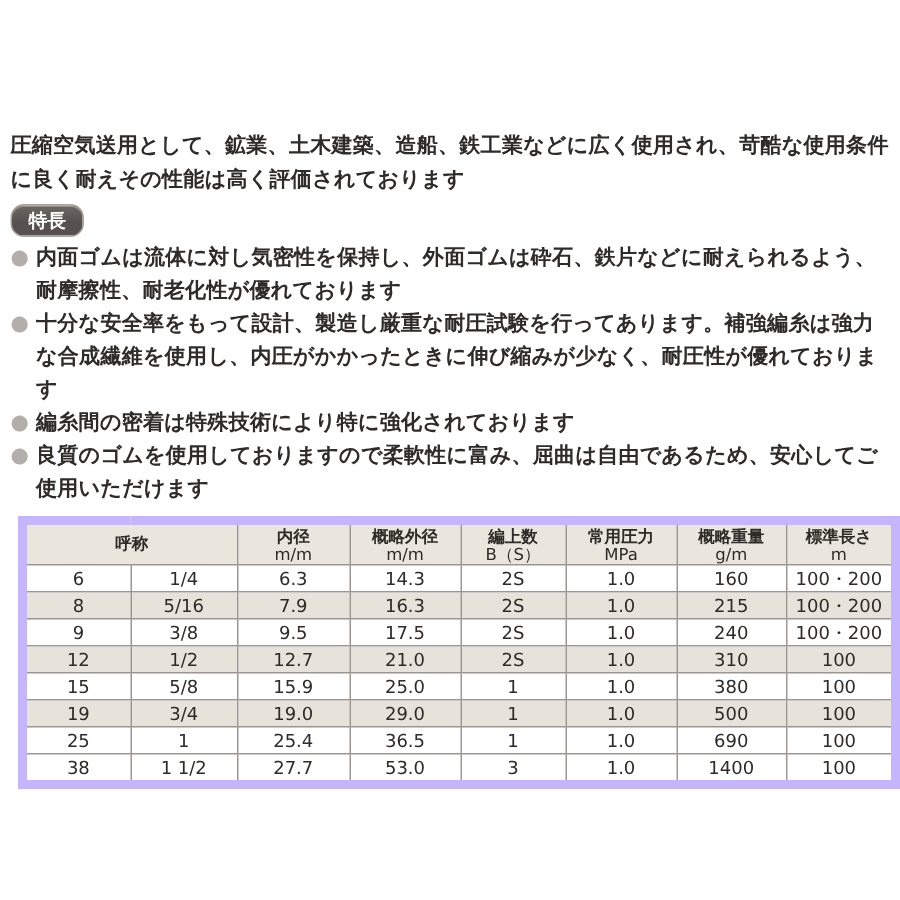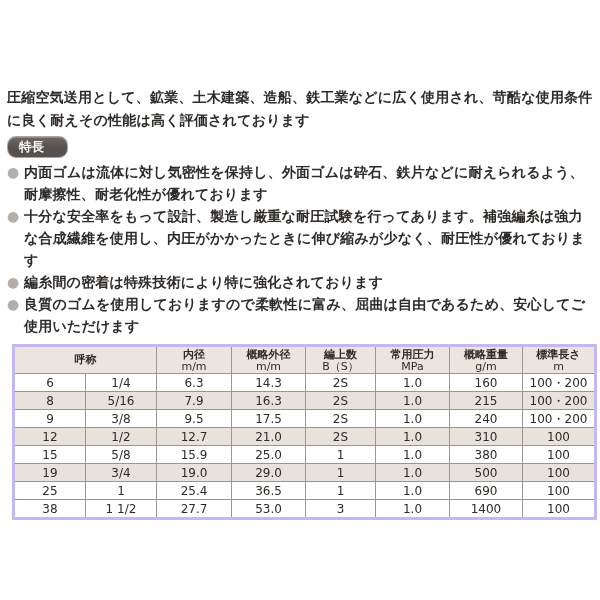--- a/index.html
+++ b/index.html
@@ -30,21 +30,21 @@
     margin: 0;
   }
   .badge {
     display: inline-block;
     margin: 4px 0 3px 0;
     background: linear-gradient(#6d6864, var(--badge-bg, #56514e) 55%);
     color: var(--badge-text, #ffffff);
     font-size: 12.5px;
     font-weight: bold;
     line-height: 15px;
-    padding: 2px 23px 3px 11px;
+    padding: 2px 11px 3px 11px;
     border-radius: 9px;
     border: 1px solid #a9a39d;
     box-shadow: inset 0 1px 0 rgba(255,255,255,0.25);
   }
   .features { margin: 0; }
   .feature {
     display: flex;
     font-size: 14px;
     line-height: 22px;
     font-weight: bold;
@@ -56,21 +56,21 @@
     color: var(--bullet, #b3aeaa);
     font-size: 14px;
   }
   .feature-text { flex: 1; }
 
   .spec-table {
     border-collapse: collapse;
     table-layout: fixed;
     width: 582px;
     margin: 7px 0 0 5px;
-    border: 3px solid #c4b5fd;
+    border: 6px solid #c4b5fd;
   }
   .spec-table th, .spec-table td {
     border: 1px solid var(--table-border, #9b9691);
     text-align: center;
     vertical-align: middle;
     padding: 0;
     overflow: hidden;
   }
   .spec-table thead th {
     background: var(--table-header-bg, #eae6dd);

